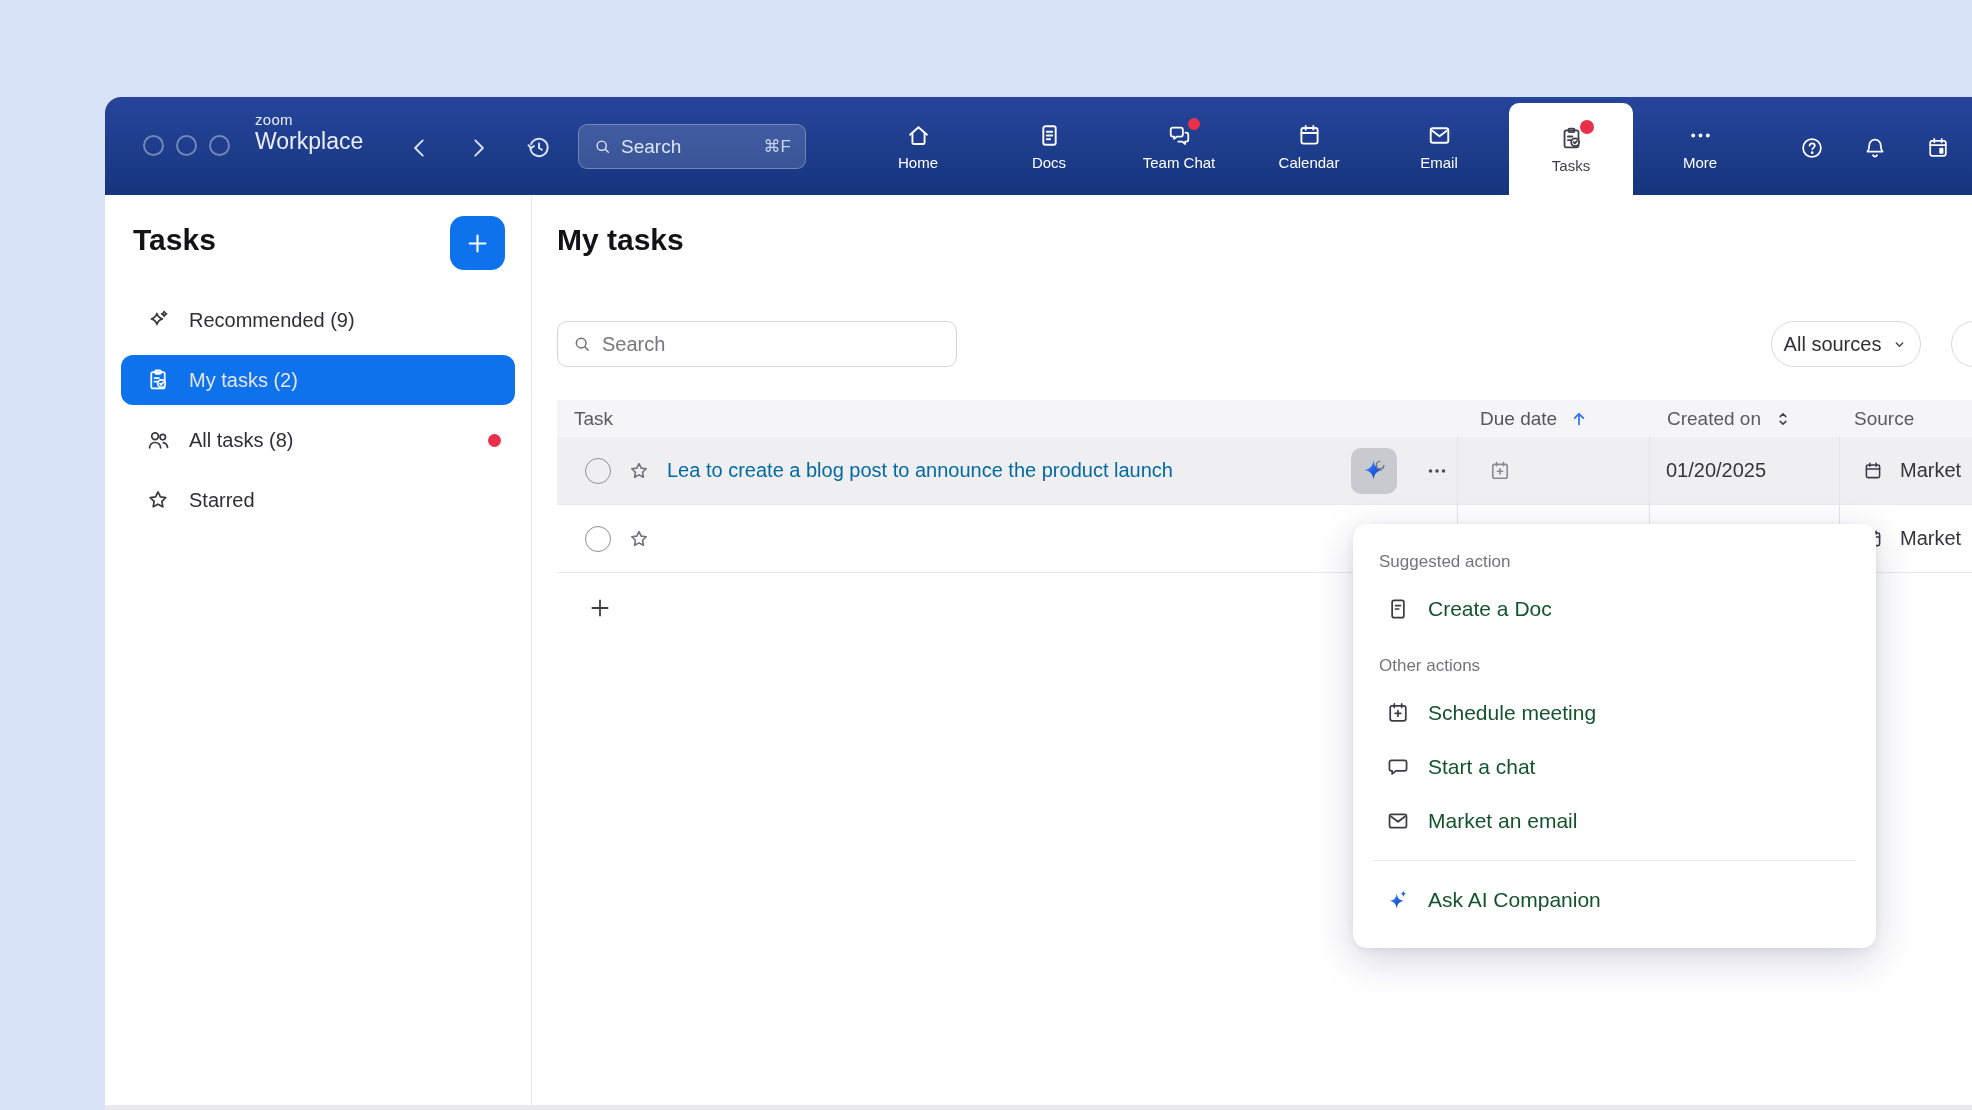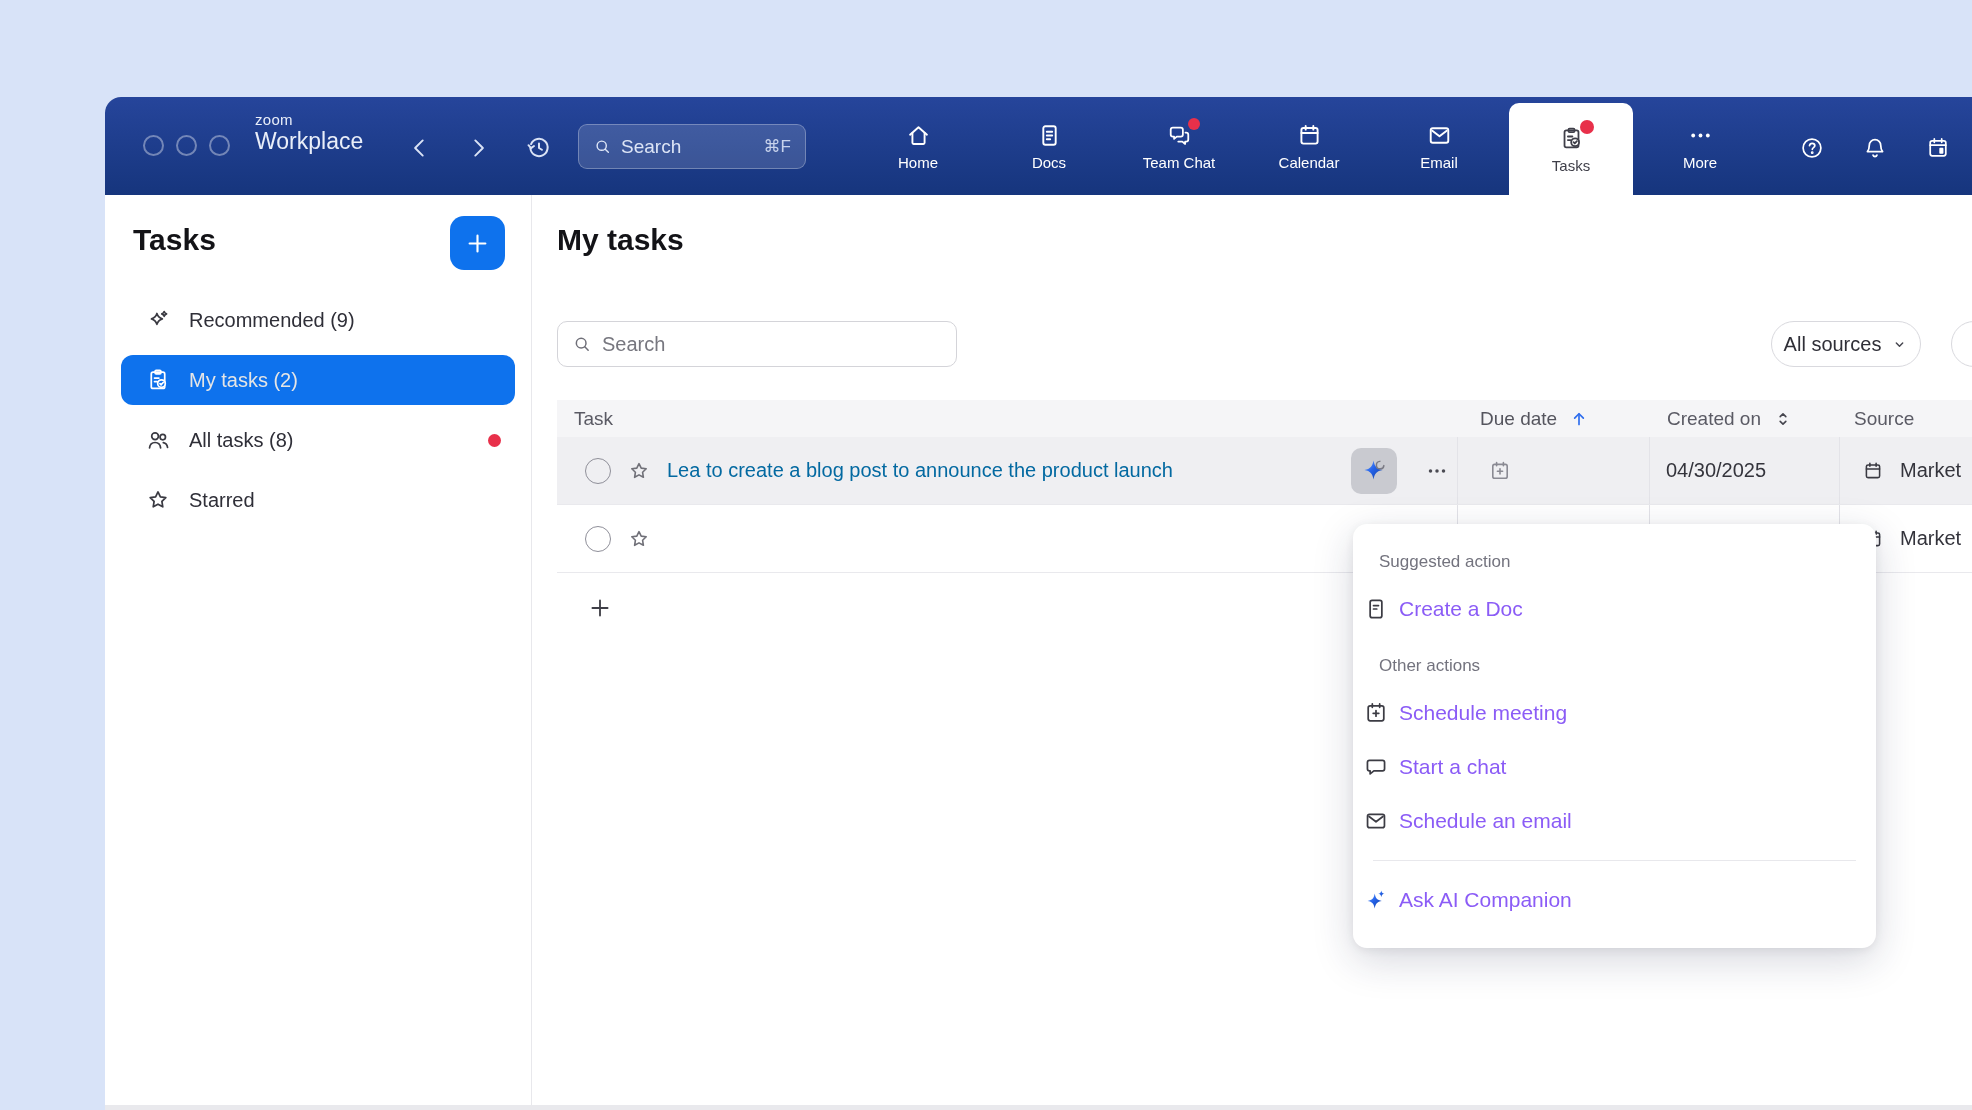--- a/index.html
+++ b/index.html
@@ -98,22 +98,22 @@
   .cal-ic { width:24px; height:24px; color:#8A8A93; }
   .src-ic { width:22px; height:22px; color:#3A3A42; flex:0 0 22px; }
   .add-row { position:relative; height:70px; display:flex; align-items:center; padding-left:30px; color:#3F3F47; cursor:pointer; }
 
   
   .popup { position:absolute; left:821px; top:329px; width:523px; height:424px; background:#fff;
            border-radius:14px; box-shadow:0 12px 40px rgba(25,35,70,.18), 0 2px 10px rgba(0,0,0,.07);
            z-index:5; padding-top:22px; }
   .menu-label { padding:6px 26px 10px; font-size:17px; color:#73737E; }
   .menu-label.second { padding-top:20px; }
-  .menu-item { height:54px; display:flex; align-items:center; gap:10px; padding:0 10px;
-               font-size:21px; color:#8b5cf6; cursor:pointer; }
+  .menu-item { height:54px; display:flex; align-items:center; gap:17px; padding:0 32px;
+               font-size:21px; color:#14532d; cursor:pointer; }
   .menu-item .m-ic { width:26px; height:26px; flex:0 0 26px; color:#3C3C44; }
   .menu-divider { margin:12px 20px; border-top:1px solid #E8E8EC; }
 
   svg { display:block; width:100%; height:100%; }
 </style>
 </head>
 <body>
 
 <svg width="0" height="0" style="position:absolute">
   <defs>
@@ -389,21 +389,21 @@
             </div>
             <div class="cell c-due">
               <span class="cal-ic">
                 <svg viewBox="0 0 24 24" fill="none" stroke="currentColor" stroke-width="1.6" stroke-linecap="round" stroke-linejoin="round">
                     <rect x="4.8" y="5.4" width="14.4" height="13.8" rx="1.8"></rect>
                     <path d="M8.6 3.6v3.2M15.4 3.6v3.2M9.4 12.3h5.2M12 9.7v5.2"></path>
                   </svg>
               </span>
             </div>
             <div class="cell c-created">
-              <span>04/30/2025</span>
+              <span>01/20/2025</span>
             </div>
             <div class="cell c-source">
               <span class="src-ic">
                 <svg viewBox="0 0 24 24" fill="none" stroke="currentColor" stroke-width="1.7" stroke-linecap="round" stroke-linejoin="round">
                     <rect x="4.8" y="5.4" width="14.4" height="13.8" rx="1.8"></rect>
                     <path d="M4.8 9.8h14.4M8.6 3.6v3.2M15.4 3.6v3.2"></path>
                   </svg>
               </span>
               <span>Market</span>
             </div>
@@ -470,21 +470,21 @@
             </span>
             <span>Start a chat</span>
           </div>
           <div class="menu-item">
             <span class="m-ic">
               <svg viewBox="0 0 24 24" fill="none" stroke="currentColor" stroke-width="1.6" stroke-linecap="round" stroke-linejoin="round">
                   <rect x="4.2" y="5.8" width="15.6" height="12.4" rx="1.8"></rect>
                   <path d="m5.6 7.8 6.4 4.9 6.4-4.9"></path>
                 </svg>
             </span>
-            <span>Schedule an email</span>
+            <span>Market an email</span>
           </div>
 
           <div class="menu-divider"></div>
 
           <div class="menu-item">
             <span class="m-ic">
               <svg viewBox="0 0 24 24" fill="none">
                 <path fill="url(#aig)" d="M10.8 6c.7 4.2 2.3 6.2 6.6 6.9-4.3.7-5.9 2.7-6.6 6.9-.7-4.2-2.3-6.2-6.6-6.9 4.3-.7 5.9-2.7 6.6-6.9z"></path>
                 <path fill="url(#aig)" d="M16.9 3.2c.3 1.9 1 2.8 3 3.1-2 .3-2.7 1.2-3 3.1-.3-1.9-1-2.8-3-3.1 2-.3 2.7-1.2 3-3.1z"></path>
               </svg>

